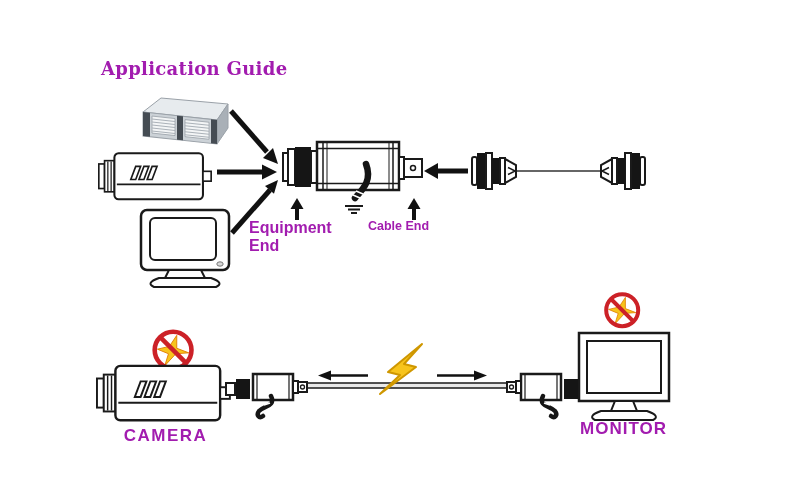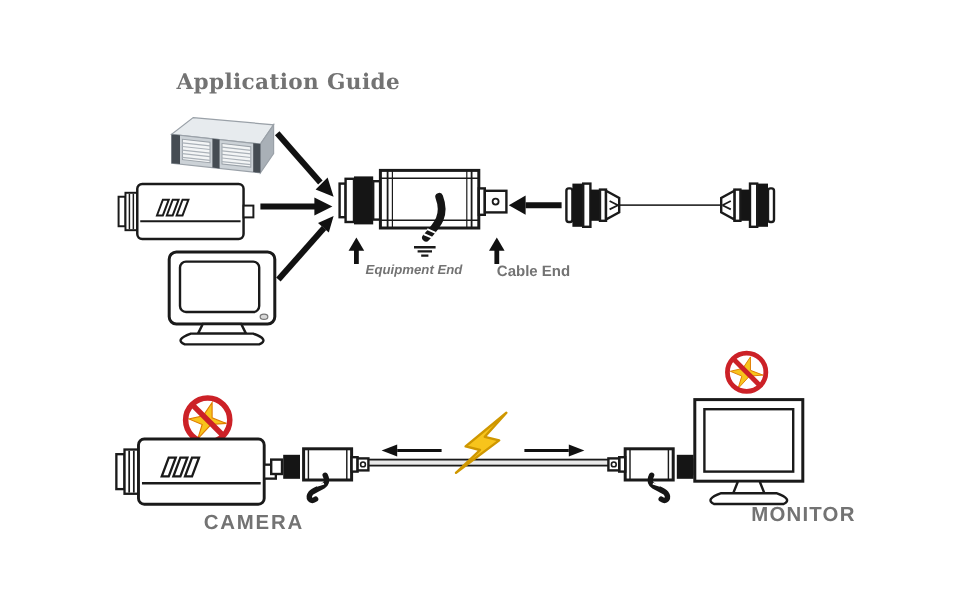--- a/index.html
+++ b/index.html
@@ -1,20 +1,20 @@
 <!DOCTYPE html>
 <html><head>
 <meta charset="utf-8">
 <style>
   html,body{margin:0;padding:0;background:#fff;}
   #canvas{position:relative;width:800px;height:500px;background:#ffffff;overflow:hidden;
           font-family:"Liberation Sans",sans-serif;}
-  .label{position:absolute;color:#737373;font-weight:bold;margin-left:46px;}
+  .label{position:absolute;color:#a21caf;font-weight:bold;}
   #title{left:101px;top:58px;font-family:"DejaVu Serif",serif;font-size:18px;letter-spacing:.3px;}
-  #eq-end{left:249px;top:219px;width:100px;text-align:center;font-size:11px;font-style:italic;}
+  #eq-end{left:249px;top:219px;width:100px;font-size:16px;}
   #cb-end{left:368px;top:219px;width:90px;text-align:left;font-size:12.5px;}
   #cam-lbl{left:103px;top:426px;width:125px;text-align:center;font-size:17px;letter-spacing:1.5px;}
   #mon-lbl{left:561px;top:419px;width:125px;text-align:center;font-size:17px;letter-spacing:1px;}
   svg{position:absolute;left:0;top:0;}
 </style>
 </head>
 <body>
 
 <div id="canvas">
 

